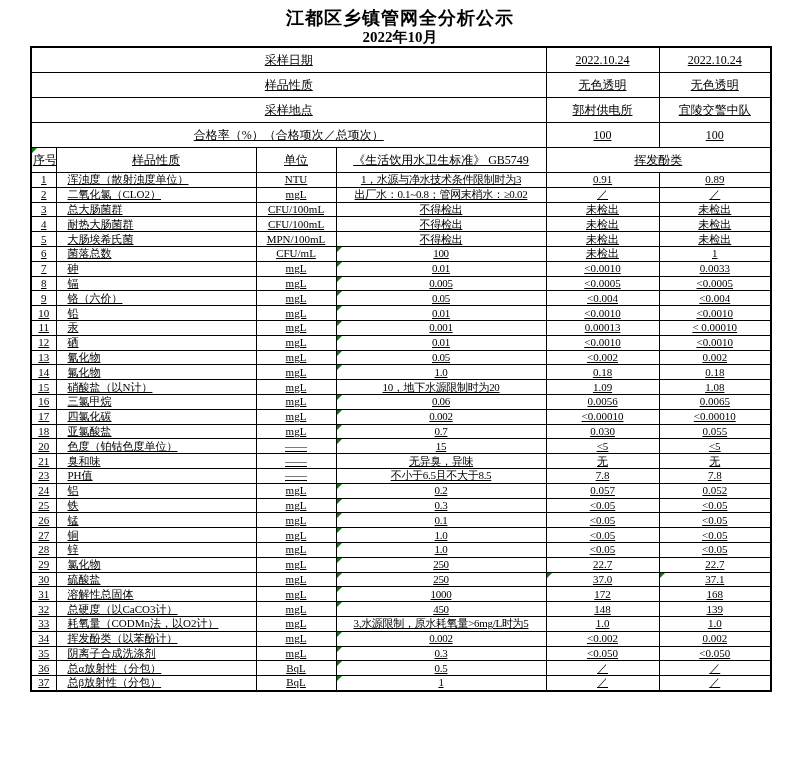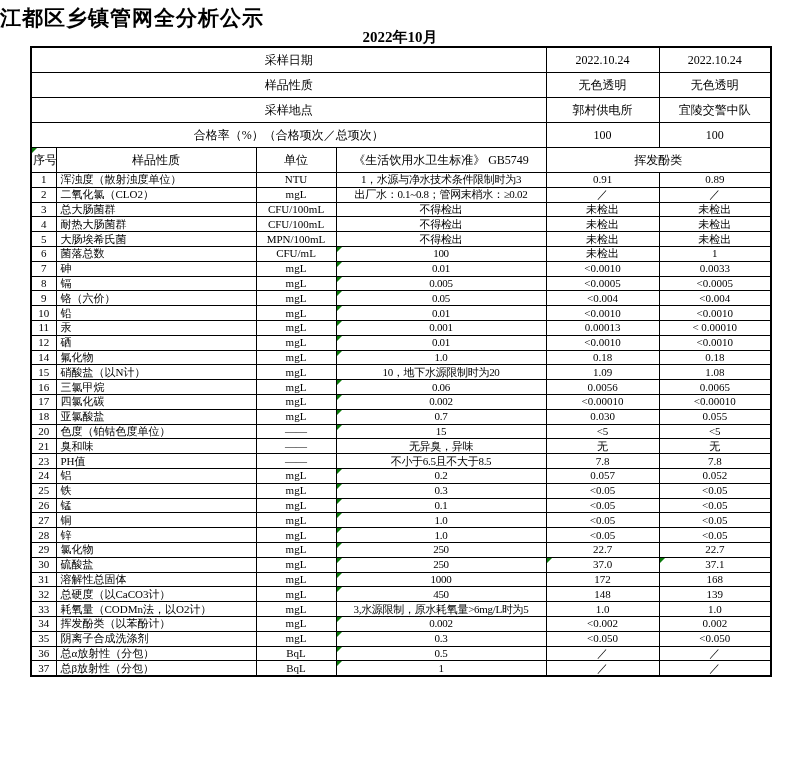--- a/index.html
+++ b/index.html
@@ -1,32 +1,32 @@
 <!DOCTYPE html>
 <html><head>
 <meta charset="utf-8">
 <style>
   html,body{margin:0;padding:0;background:#ffffff;}
   body{width:800px;height:774px;font-family:"Liberation Serif","DejaVu Serif",serif;color:#000;overflow:hidden;}
   .page{padding-top:6px;}
-  .title{text-align:left;font-size:21px;font-weight:bold;line-height:24px;letter-spacing:1px;}
+  .title{text-align:center;font-size:18px;font-weight:bold;line-height:24px;letter-spacing:1px;}
   .subtitle{text-align:center;font-size:15px;font-weight:bold;line-height:14px;}
   table{border-collapse:collapse;table-layout:fixed;width:740px;margin:2px 0 0 30px;}
   col.c-no{width:25px;}
   col.c-item{width:200px;}
   col.c-unit{width:80px;}
   col.c-std{width:210px;}
   col.c-r1{width:113px;}
   col.c-r2{width:112px;}
   td,th{border:1px solid #000;padding:0 1px;font-weight:normal;text-align:center;vertical-align:middle;overflow:hidden;white-space:nowrap;}
-  table{border:2px solid #000;}
+  table{border:2px solid #000;text-decoration:underline;}
   tr.info-row td{height:24px;font-size:12px;}
   tr.colhead-row td{height:24px;font-size:12px;}
   tr.data-row td{height:13.8px;font-size:11px;line-height:13px;}
-  td.item-cell{text-align:left;padding-left:4px;}
+  td.item-cell{text-align:left;padding-left:11px;}
   td.std-cell{letter-spacing:-0.3px;}
   td.flag{position:relative;}
   td.flag::before{content:"";position:absolute;top:0;left:0;width:0;height:0;
      border-top:5px solid #0a7a0a;border-right:5px solid transparent;}
 </style>
 </head>
 <body>
 
 <div class="page">
   <div class="title">江都区乡镇管网全分析公示</div>
@@ -161,20 +161,28 @@
         </tr>
         <tr class="data-row">
           <td>12</td>
           <td class="item-cell">硒</td>
           <td>mgL</td>
           <td class="std-cell flag">0.01</td>
           <td>&lt;0.0010</td>
           <td>&lt;0.0010</td>
         </tr>
         <tr class="data-row">
+          <td>13</td>
+          <td class="item-cell">氰化物</td>
+          <td>mgL</td>
+          <td class="std-cell flag">0.05</td>
+          <td>&lt;0.002</td>
+          <td>0.002</td>
+        </tr>
+        <tr class="data-row">
           <td>14</td>
           <td class="item-cell">氟化物</td>
           <td>mgL</td>
           <td class="std-cell flag">1.0</td>
           <td>0.18</td>
           <td>0.18</td>
         </tr>
         <tr class="data-row">
           <td>15</td>
           <td class="item-cell">硝酸盐（以N计）</td>

